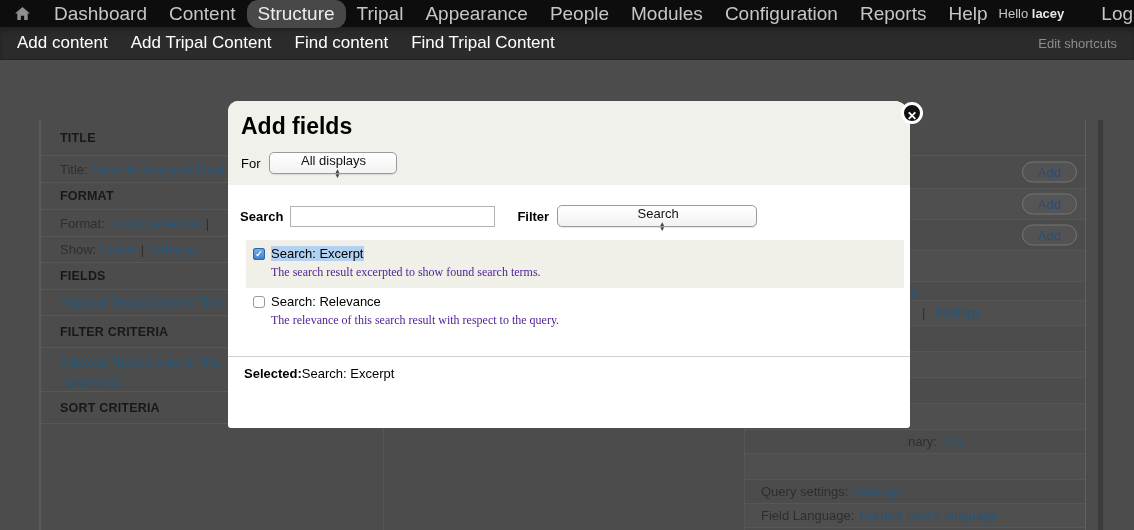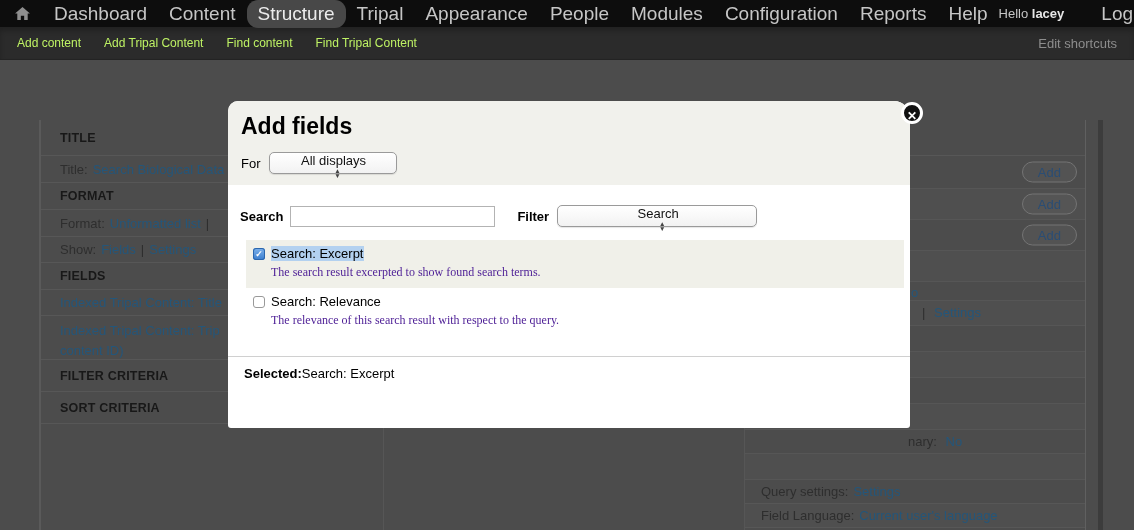--- a/index.html
+++ b/index.html
@@ -17,21 +17,21 @@
   .hello { color:#c6c6c6; white-space:nowrap; }
   .hello b { color:#e6e6e6; }
   .logout { color:#c6c6c6; margin-left:26px; white-space:nowrap; }
   .tb-toggle { width:23px; height:22px; background:#303030; border-radius:3px; margin-left:28px; margin-right:2px;
                display:flex; align-items:center; justify-content:center; color:#b0b0b0; font-size:8px; }
 
   
   .shortcutbar { position:absolute; top:27px; left:0; right:0; height:33px; background:#2b2b2b;
                  display:flex; align-items:center; padding:0 17px; z-index:39;
                  box-shadow:inset 0 4px 5px rgba(0,0,0,.22); border-bottom:1px solid #232323; }
-  .sc-item { color:#bef264; font-size:12px; margin-right:23px; white-space:nowrap; }
+  .sc-item { color:#ffffff; font-size:17px; margin-right:23px; white-space:nowrap; }
   .sc-edit { margin-left:auto; margin-right:0; color:#8d8d8d; font-size:13px; }
 
   
   .content { position:absolute; top:60px; left:0; right:0; bottom:0; background:#4c4c4c; }
   .vline { position:absolute; top:60px; bottom:0; background:#5a5a5a; width:2px; z-index:1; }
   .v-left { left:39px; }
   .v-mid1 { left:383px; width:1px; background:#565656; }
   .v-mid2 { left:744px; width:1px; background:#565656; }
   .v-right { left:1085px; width:1px; background:#606060; }
   .v-strip { left:1098px; width:5px; background:#3c3c3c; }
@@ -171,27 +171,27 @@
         <span class="bg-link">Fields</span>
         <span class="bg-sep">|</span>
         <span class="bg-link">Settings</span>
       </div>
       <div class="bgrow r27">
           <span class="bg-h">FIELDS</span>
         </div>
       <div class="bgrow r26">
           <span class="bg-link">Indexed Tripal Content: Title</span>
         </div>
+      <div class="bgrow r32">
+          <span class="bg-h">FILTER CRITERIA</span>
+        </div>
       <div class="bgrow r44">
         <span class="bg-link">Indexed Tripal Content: Trip</span><br>
         <span class="bg-link">content ID)</span>
       </div>
-      <div class="bgrow r32">
-          <span class="bg-h">FILTER CRITERIA</span>
-        </div>
       <div class="bgrow r32">
           <span class="bg-h">SORT CRITERIA</span>
         </div>
     </div>
 
     <div class="col-mid">
       <div class="bgrow r36" style="padding-left:25px;">
           <span class="bg-h">PAGE SETTINGS</span>
         </div>
     </div>

